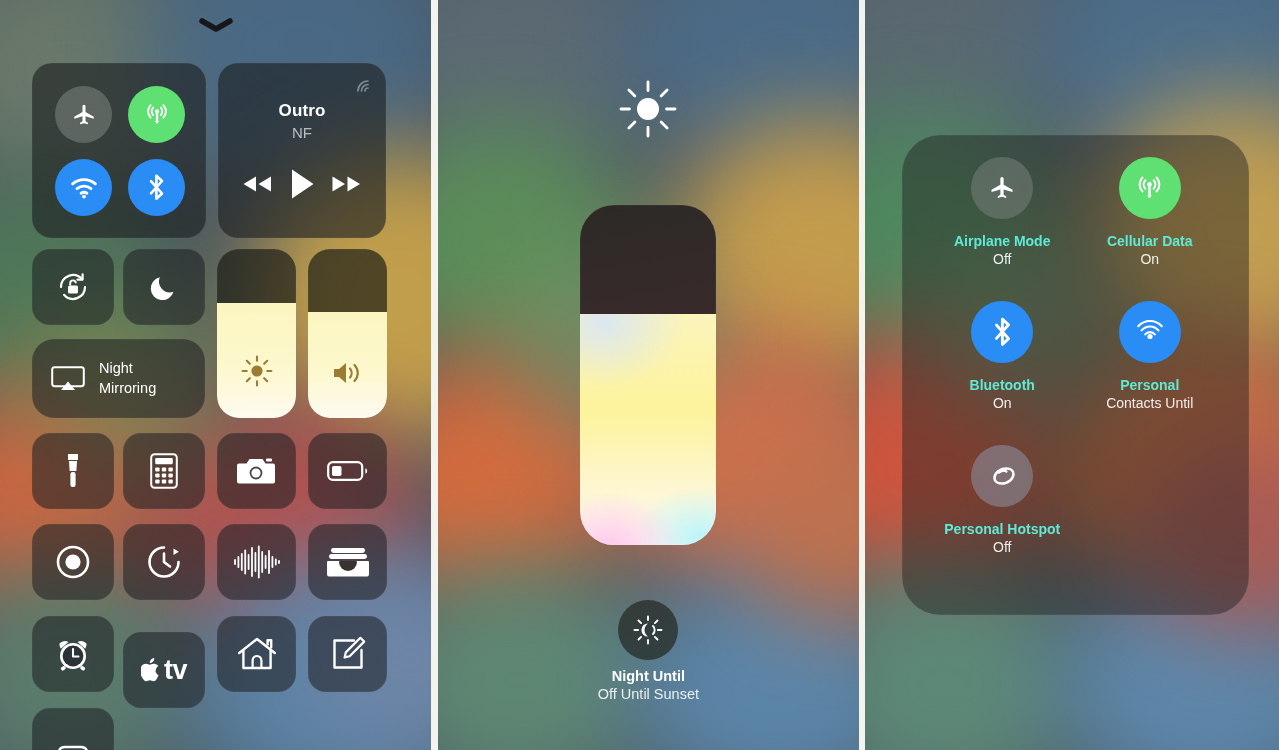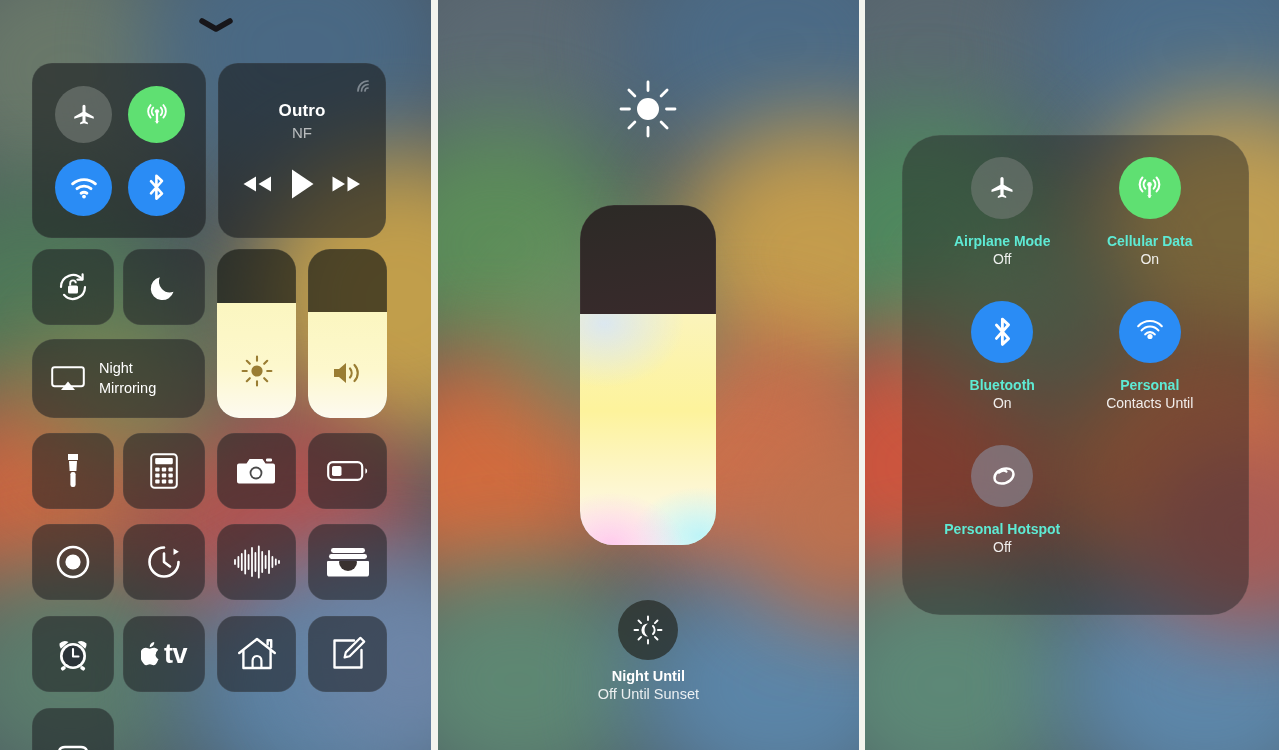--- a/index.html
+++ b/index.html
@@ -131,21 +131,21 @@
   .t-calc  { left: 123px; top: 433px; width: 82px; height: 76px; }
   .t-cam   { left: 217px; top: 433px; width: 79px; height: 76px; }
   .t-batt  { left: 308px; top: 433px; width: 79px; height: 76px; }
 
   .t-rec   { left: 32px;  top: 524px; width: 82px; height: 76px; }
   .t-timer { left: 123px; top: 524px; width: 82px; height: 76px; }
   .t-memo  { left: 217px; top: 524px; width: 79px; height: 76px; }
   .t-wallet{ left: 308px; top: 524px; width: 79px; height: 76px; }
 
   .t-alarm { left: 32px;  top: 616px; width: 82px; height: 76px; }
-  .t-tv    { left: 123px; top: 616px; width: 82px; height: 76px; }
+  .t-tv    { left: 123px; top: 632px; width: 82px; height: 76px; }
   .t-home  { left: 217px; top: 616px; width: 79px; height: 76px; }
   .t-notes { left: 308px; top: 616px; width: 79px; height: 76px; }
 
   .t-car   { left: 32px;  top: 708px; width: 82px; height: 76px; }
 
   .tv-text { color: #fff; font-size: 27px; font-weight: bold; letter-spacing: -.5px;
              display: flex; align-items: center; gap: 1px; }
 
   
   .b-sun { position: absolute; left: 50%; top: 78px; transform: translateX(-50%); }

